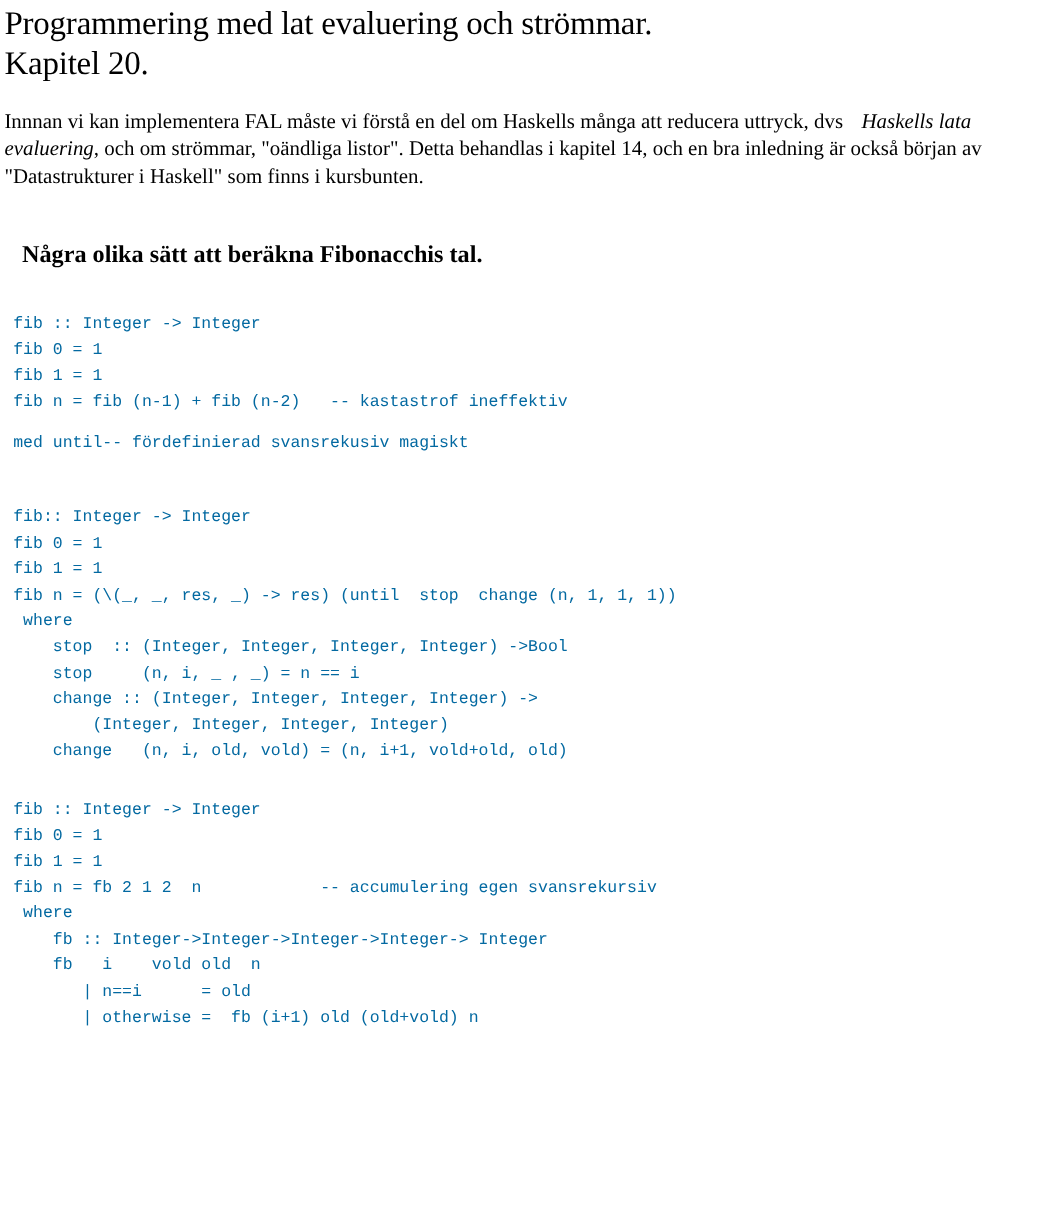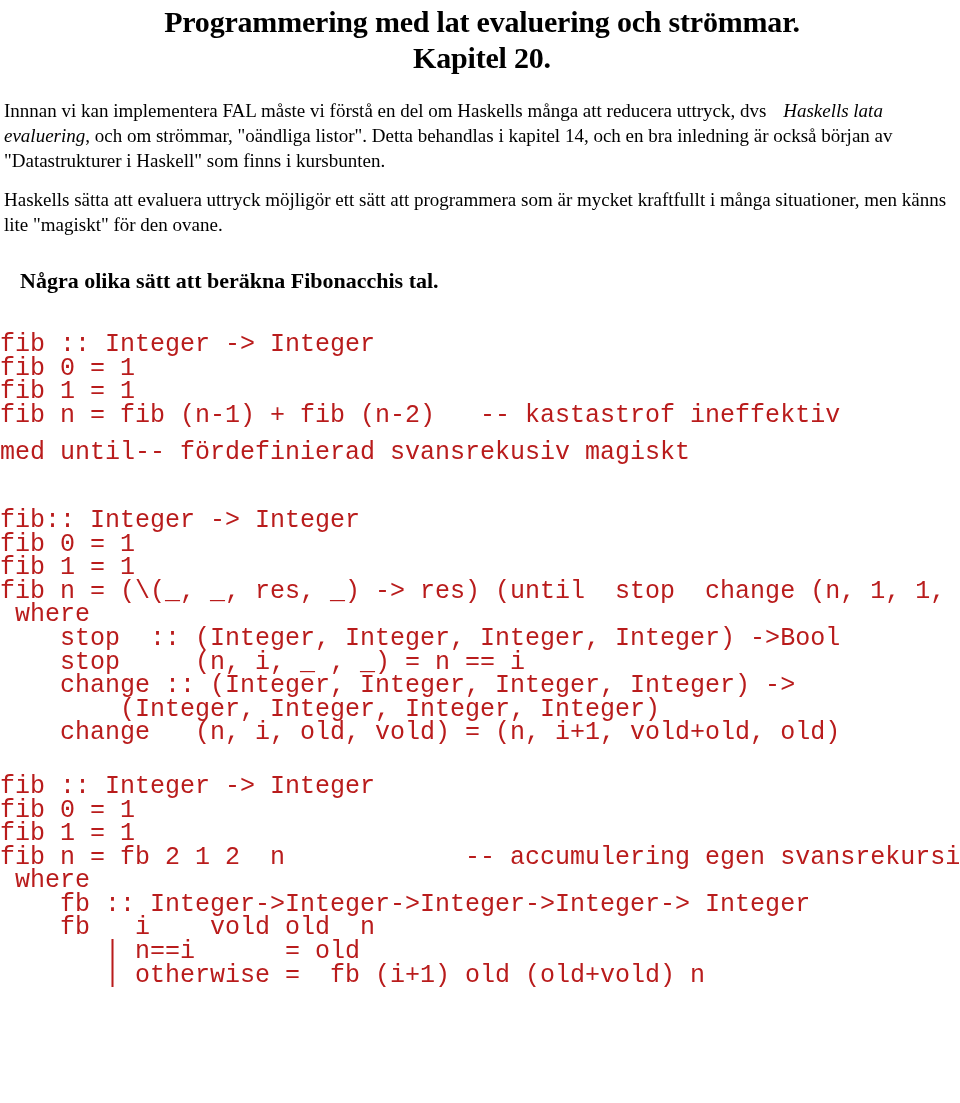--- a/index.html
+++ b/index.html
@@ -21,28 +21,27 @@
     min-height: 1103px;
     box-sizing: border-box;
     padding: 0 0 0 0;
     overflow: hidden;
     position: relative;
   }
 
   
   .doc-title {
     font-family: "Liberation Serif", "DejaVu Serif", serif;
-    font-weight: bold;
+    font-weight: normal;
     font-size: 30px;
     line-height: 36px;
     letter-spacing: -0.2px;
     margin: 0;
     padding: 4px 0 0 4px;
     white-space: nowrap;
-    text-align: center;
   }
   .doc-title .line2 {
     display: block;
   }
 
   .section-heading {
     font-family: "Liberation Serif", "DejaVu Serif", serif;
     font-weight: bold;
     font-size: 22px;
     line-height: 28px;
@@ -64,43 +63,42 @@
     margin-left: 12px;
   }
 
   .gap-sm { height: 14px; }
   .gap-md { height: 22px; }
   .gap-lg { height: 30px; }
 
   
   .code {
     font-family: "Liberation Mono", "DejaVu Sans Mono", monospace;
-    font-size: 25px;
+    font-size: 15px;
     line-height: 23.6px;
     white-space: pre;
     margin: 0;
-    padding: 0 0 0 0;
-    color: #b91c1c;
+    padding: 0 0 0 12px;
+    color: #0369a1;
     letter-spacing: 0px;
   }
 </style>
 </head>
 <body>
 
 <div class="page">
 
   <h1 class="doc-title"><span>Programmering med lat evaluering och strömmar.</span><span class="line2">Kapitel 20.</span></h1>
 
   <div class="gap-md"></div>
 
   <p class="para"><span>Innnan vi kan implementera FAL måste vi förstå en del om Haskells många att reducera uttryck, dvs </span><em>Haskells lata evaluering</em><span>, och om strömmar, "oändliga listor". Detta behandlas i kapitel 14, och en bra inledning är också början av "Datastrukturer i Haskell" som finns i kursbunten.</span></p>
 
   <div class="gap-sm"></div>
 
-  <p class="para">Haskells sätta att evaluera uttryck möjligör ett sätt att programmera som är mycket kraftfullt i många situationer, men känns lite "magiskt" för den ovane.</p>
 
   <div class="gap-sm"></div>
 
   <h2 class="section-heading">Några olika sätt att beräkna Fibonacchis tal.</h2>
 
   <div class="gap-md"></div>
 
   <pre class="code">fib :: Integer -&gt; Integer
 fib 0 = 1
 fib 1 = 1

